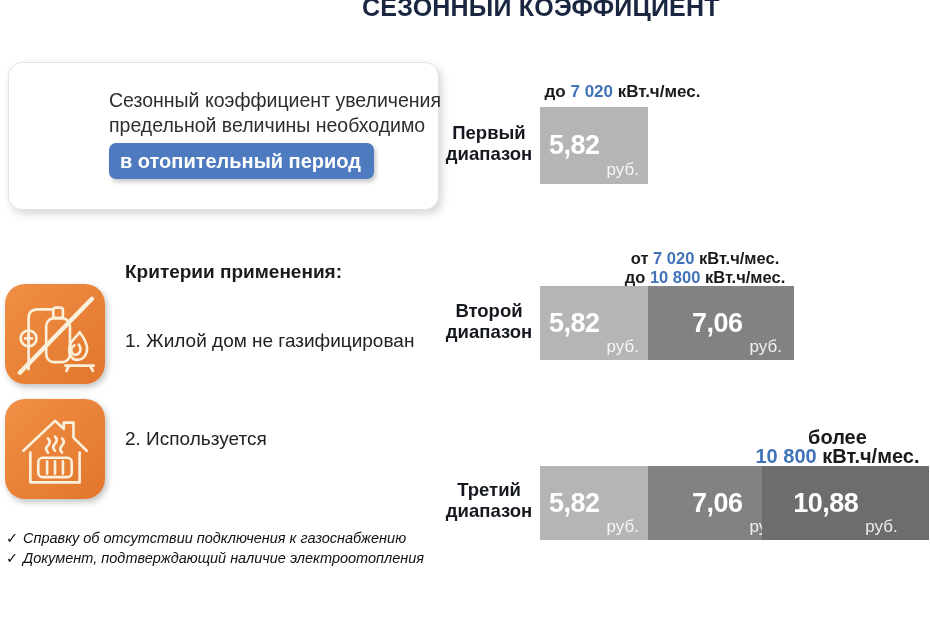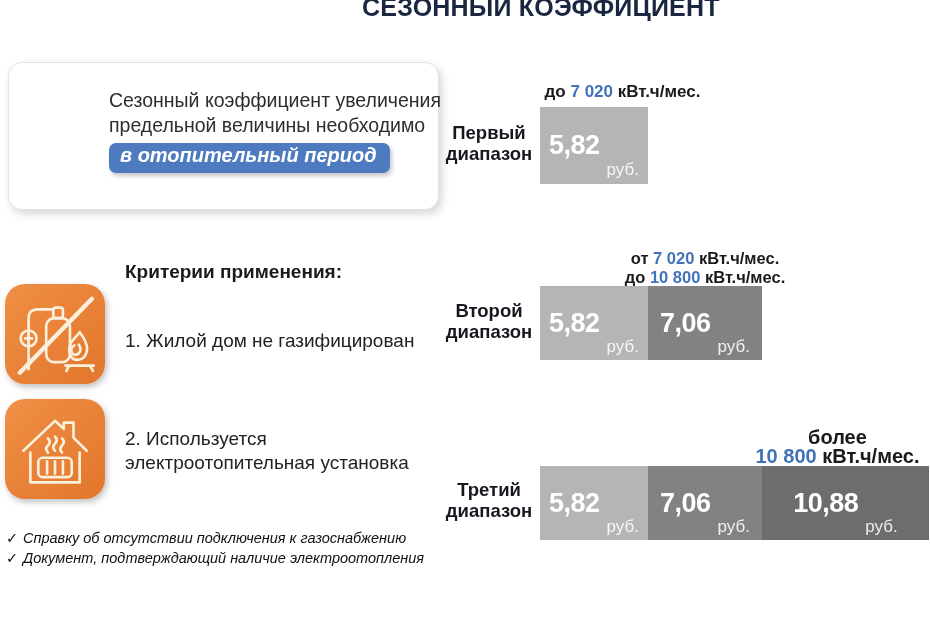--- a/index.html
+++ b/index.html
@@ -10,42 +10,42 @@
   .title{top:-7px;left:362px;font-size:25px;font-weight:bold;color:var(--dark-text,#1b2740);
          white-space:nowrap;letter-spacing:.2px;}
 
   
   .card{left:8px;top:62px;width:429px;height:146px;background:#fff;border:1px solid #e3e3e3;
         border-radius:14px;box-shadow:3px 4px 9px rgba(0,0,0,.16);}
   .coef-value{left:8px;top:44px;font-size:58px;font-weight:bold;color:var(--accent-blue,#4273b8);
               letter-spacing:-2px;line-height:1;}
   .card-text{left:100px;top:25px;width:335px;font-size:19.5px;line-height:25px;color:#2e2e2e;}
   .badge{display:inline-block;margin-top:5px;background:var(--badge-blue,#4e7bc0);color:#fff;
-         font-weight:bold;font-size:20px;padding:0 13px 5px 11px;border-radius:7px;
-         box-shadow:2px 3px 4px rgba(0,0,0,.22);font-style:italic;}
+         font-weight:bold;font-size:20px;padding:6px 13px 5px 11px;border-radius:7px;
+         box-shadow:2px 3px 4px rgba(0,0,0,.22);}
 
   
   .crit-heading{left:125px;top:261px;font-size:19px;font-weight:bold;color:#1a1a1a;}
   .crit-text{left:125px;font-size:19px;line-height:24px;color:#222;}
   .icon-tile{width:100px;height:100px;border-radius:20px;
              background:linear-gradient(135deg,#ef8f45,var(--orange,#e2762c));
              box-shadow:2px 3px 6px rgba(0,0,0,.25);display:flex;align-items:center;justify-content:center;}
   .icon-tile svg{width:88px;height:88px;}
   .icon-stroke{stroke:#fbf0dc;stroke-width:3;fill:none;stroke-linecap:round;stroke-linejoin:round;}
   .icon-stroke-thick{stroke:#fbf0dc;stroke-width:5;fill:none;stroke-linecap:round;}
 
   
   .range-label{left:443px;width:92px;text-align:center;font-size:18.5px;font-weight:bold;
                line-height:21px;color:#15181f;}
   .limit{text-align:center;font-size:17px;font-weight:bold;line-height:18.5px;color:#1a1a1a;
          white-space:nowrap;}
   .limit .num{color:var(--accent-blue,#4273b8);}
   .bar{position:absolute;display:flex;align-items:center;justify-content:center;gap:7px;}
   .bar-light{background:var(--bar-light,#b5b5b5);}
-  .bar-medium{background:var(--bar-medium,#828282);}
+  .bar-medium{background:var(--bar-medium,#828282);padding-left:32px;}
   .bar-dark{background:var(--bar-dark,#6d6d6d);}
   .price{font-size:27px;font-weight:bold;color:#fff;letter-spacing:-.5px;text-align:right;}
   .rub{font-size:17px;color:rgba(255,255,255,.88);margin-top:48px;}
 
   
   .footnote{left:6px;top:529px;font-size:14.5px;font-style:italic;line-height:19.5px;color:#111;}
   .footnote .check{display:inline-block;width:17px;}
 </style>
 </head>
 <body>
@@ -85,21 +85,20 @@
     <svg viewBox="0 0 100 100" aria-hidden="true">
       <path class="icon-stroke" d="M14 52 L50 18 L60 27 V20 H71 V37 L86 52"></path>
       <path class="icon-stroke" d="M22 54 V88 H78 V54"></path>
       <rect class="icon-stroke" x="31" y="60" width="38" height="22" rx="5"></rect>
       <path class="icon-stroke" d="M41 64 v14 M50 64 v14 M59 64 v14"></path>
       <path class="icon-stroke" d="M42 38 q4 4 0 8 q-4 4 0 8 M50 36 q4 4 0 8 q-4 4 0 8 M58 38 q4 4 0 8 q-4 4 0 8"></path>
     </svg>
   </div>
   <div class="abs crit-text" style="top:427px;">
     <div>2. Используется</div>
-    <div>электроотопительная установка</div>
   </div>
 
   <div class="abs limit" style="left:540px;width:165px;top:83px;">
     <span>до </span><span class="num">7 020</span><span> кВт.ч/мес.</span>
   </div>
   <div class="abs range-label" style="top:122px;">
     <div>Первый</div>
     <div>диапазон</div>
   </div>
   <div class="bar bar-light" style="left:540px;top:107px;width:108px;height:77px;">

